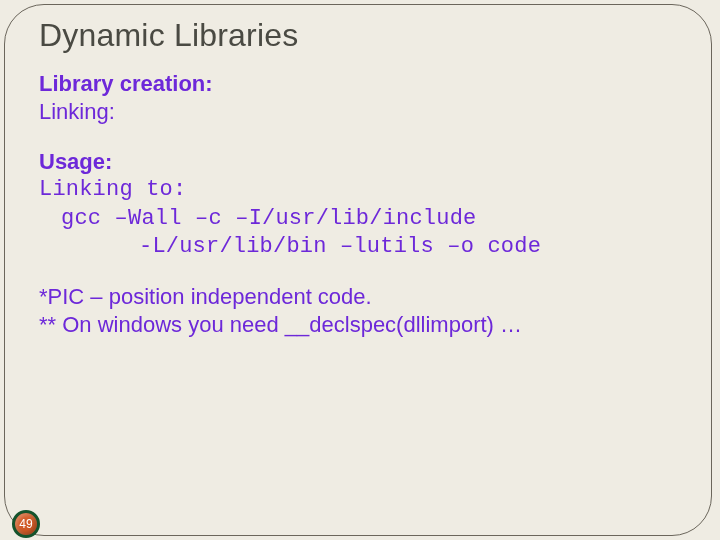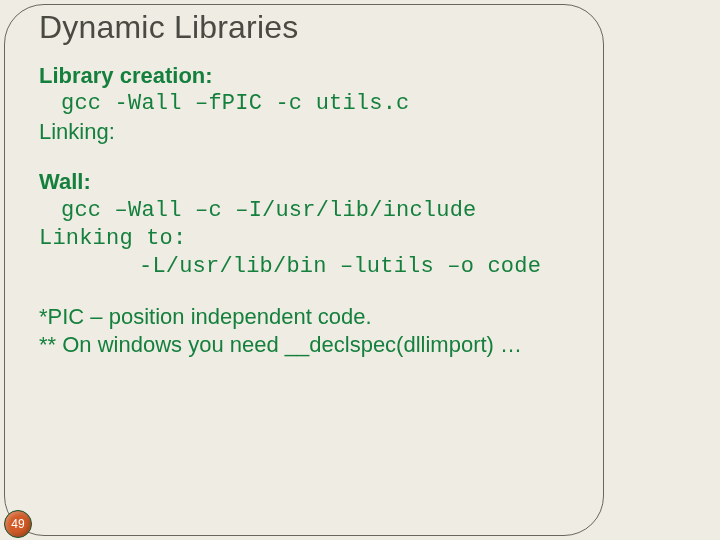--- a/index.html
+++ b/index.html
@@ -5,76 +5,75 @@
   * { margin: 0; padding: 0; box-sizing: border-box; }
   html, body { width: 720px; height: 540px; overflow: hidden; }
   body {
     background: #efece3;
     font-family: Arial, Helvetica, sans-serif;
     position: relative;
   }
   .slide {
     position: absolute;
     top: 4px; left: 4px;
-    width: 600px; height: 532px;
+    width: 708px; height: 532px;
     border: 1.5px solid #6b665c;
     border-radius: 40px;
     background: #efece3;
-    padding: 4px 34px 20px 34px;
+    padding: 12px 34px 20px 34px;
   }
   .title {
     font-size: 32px;
     font-weight: 400;
     color: #4a4a43;
     letter-spacing: 0.2px;
     margin-bottom: 10px;
   }
   .content {
     font-size: 22px;
-    color: #15803d;
+    color: #6d28d9;
     line-height: 1.28;
     margin-top: 16px;
   }
   .bold { font-weight: 700; }
   .mono { font-family: "Courier New", Courier, monospace; letter-spacing: 0.2px; }
   .indent { padding-left: 22px; }
   .indent2 { padding-left: 100px; }
   .gap { height: 22px; }
   .page-num {
     position: absolute;
-    left: 4px;
+    left: 12px;
     bottom: 2px;
     width: 28px; height: 28px;
     background: #d15a26;
-    border: 1px solid #14532d;
+    border: 3px solid #14532d;
     border-radius: 50%;
     color: #fff;
     font-size: 12px;
     display: flex;
     align-items: center;
     justify-content: center;
     box-shadow: inset -2px -2px 4px rgba(0,0,0,0.25), inset 2px 2px 4px rgba(255,255,255,0.3);
   }
 </style>
 </head>
 <body>
 
 <div class="slide">
   <div class="title">Dynamic Libraries</div>
 
   <div class="content">
     <div class="bold">Library creation:</div>
-    <div class="mono indent">gcc -Wall –fPIC -c utils.c</div>
     <div>Linking:</div>
 
     <div class="gap"></div>
 
-    <div class="bold">Wall:</div>
+    <div class="bold">Usage:</div>
+    <div class="mono">Linking to:</div>
     <div class="mono indent">gcc –Wall –c –I/usr/lib/include</div>
-    <div class="mono">Linking to:</div>
     <div class="mono indent2">-L/usr/lib/bin –lutils –o code</div>
 
     <div class="gap"></div>
 
     <div>*PIC – position independent code.</div>
     <div>** On windows you need __declspec(dllimport) …</div>
   </div>
 </div>
 
 <div class="page-num">49</div>

